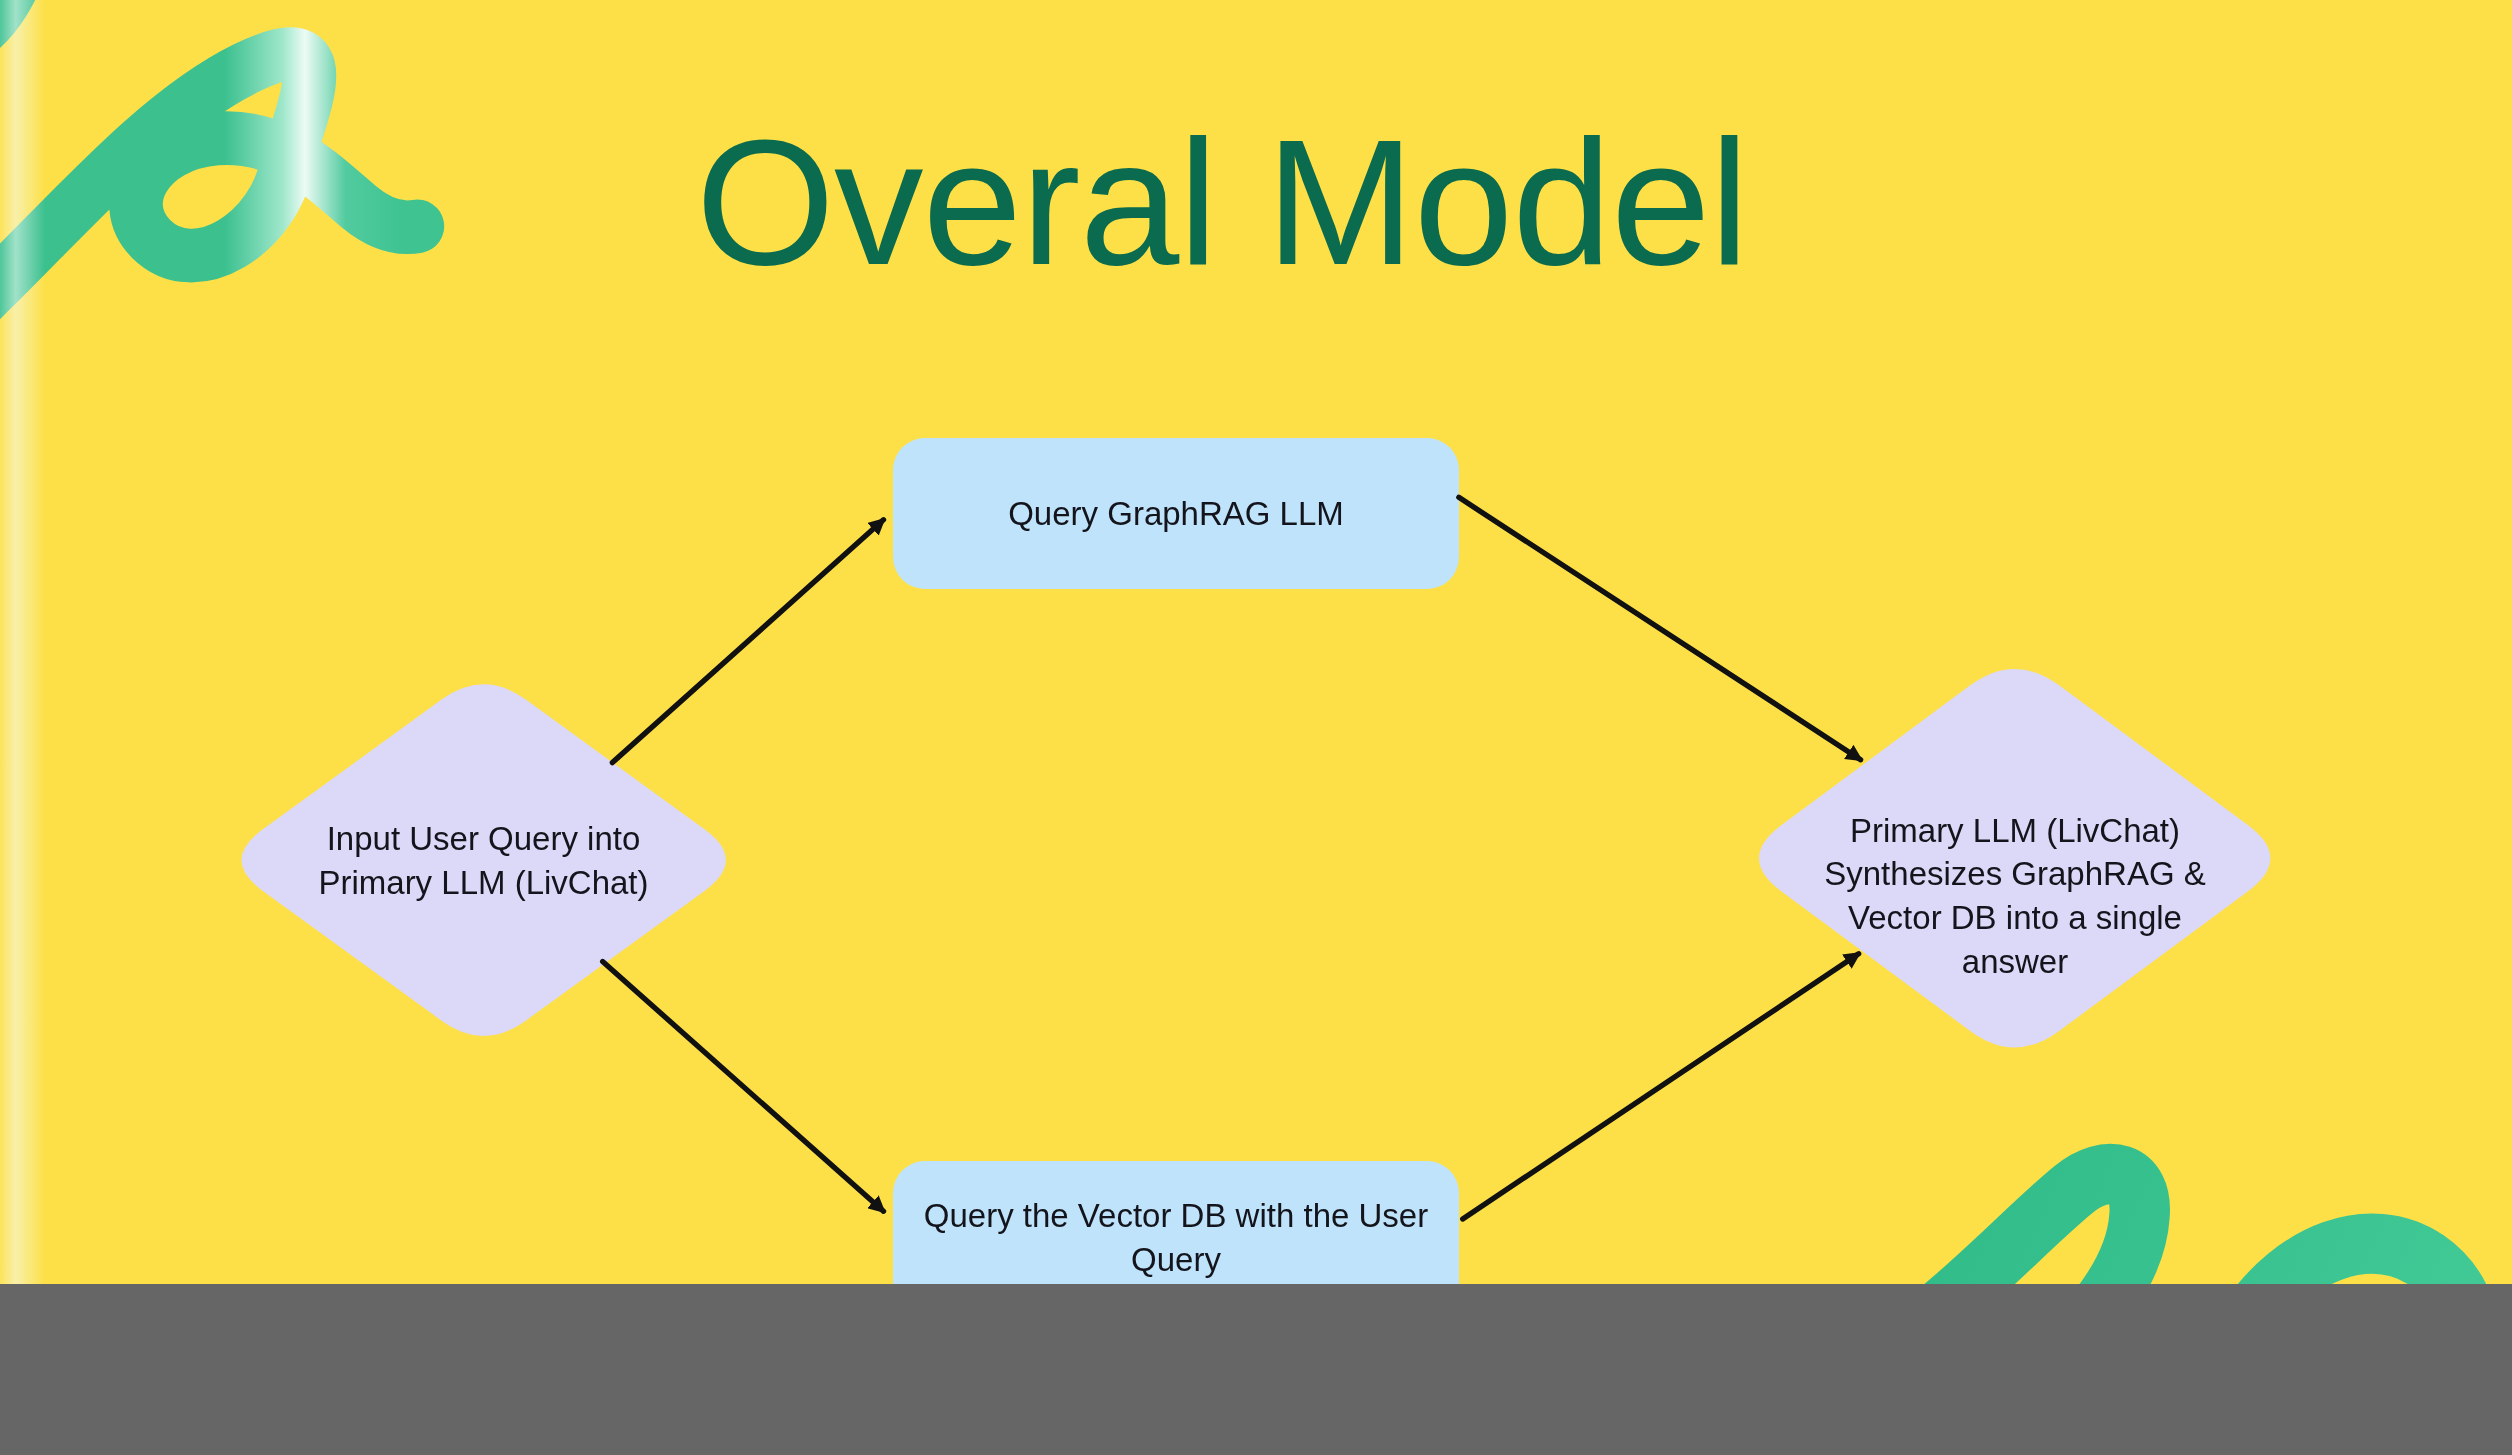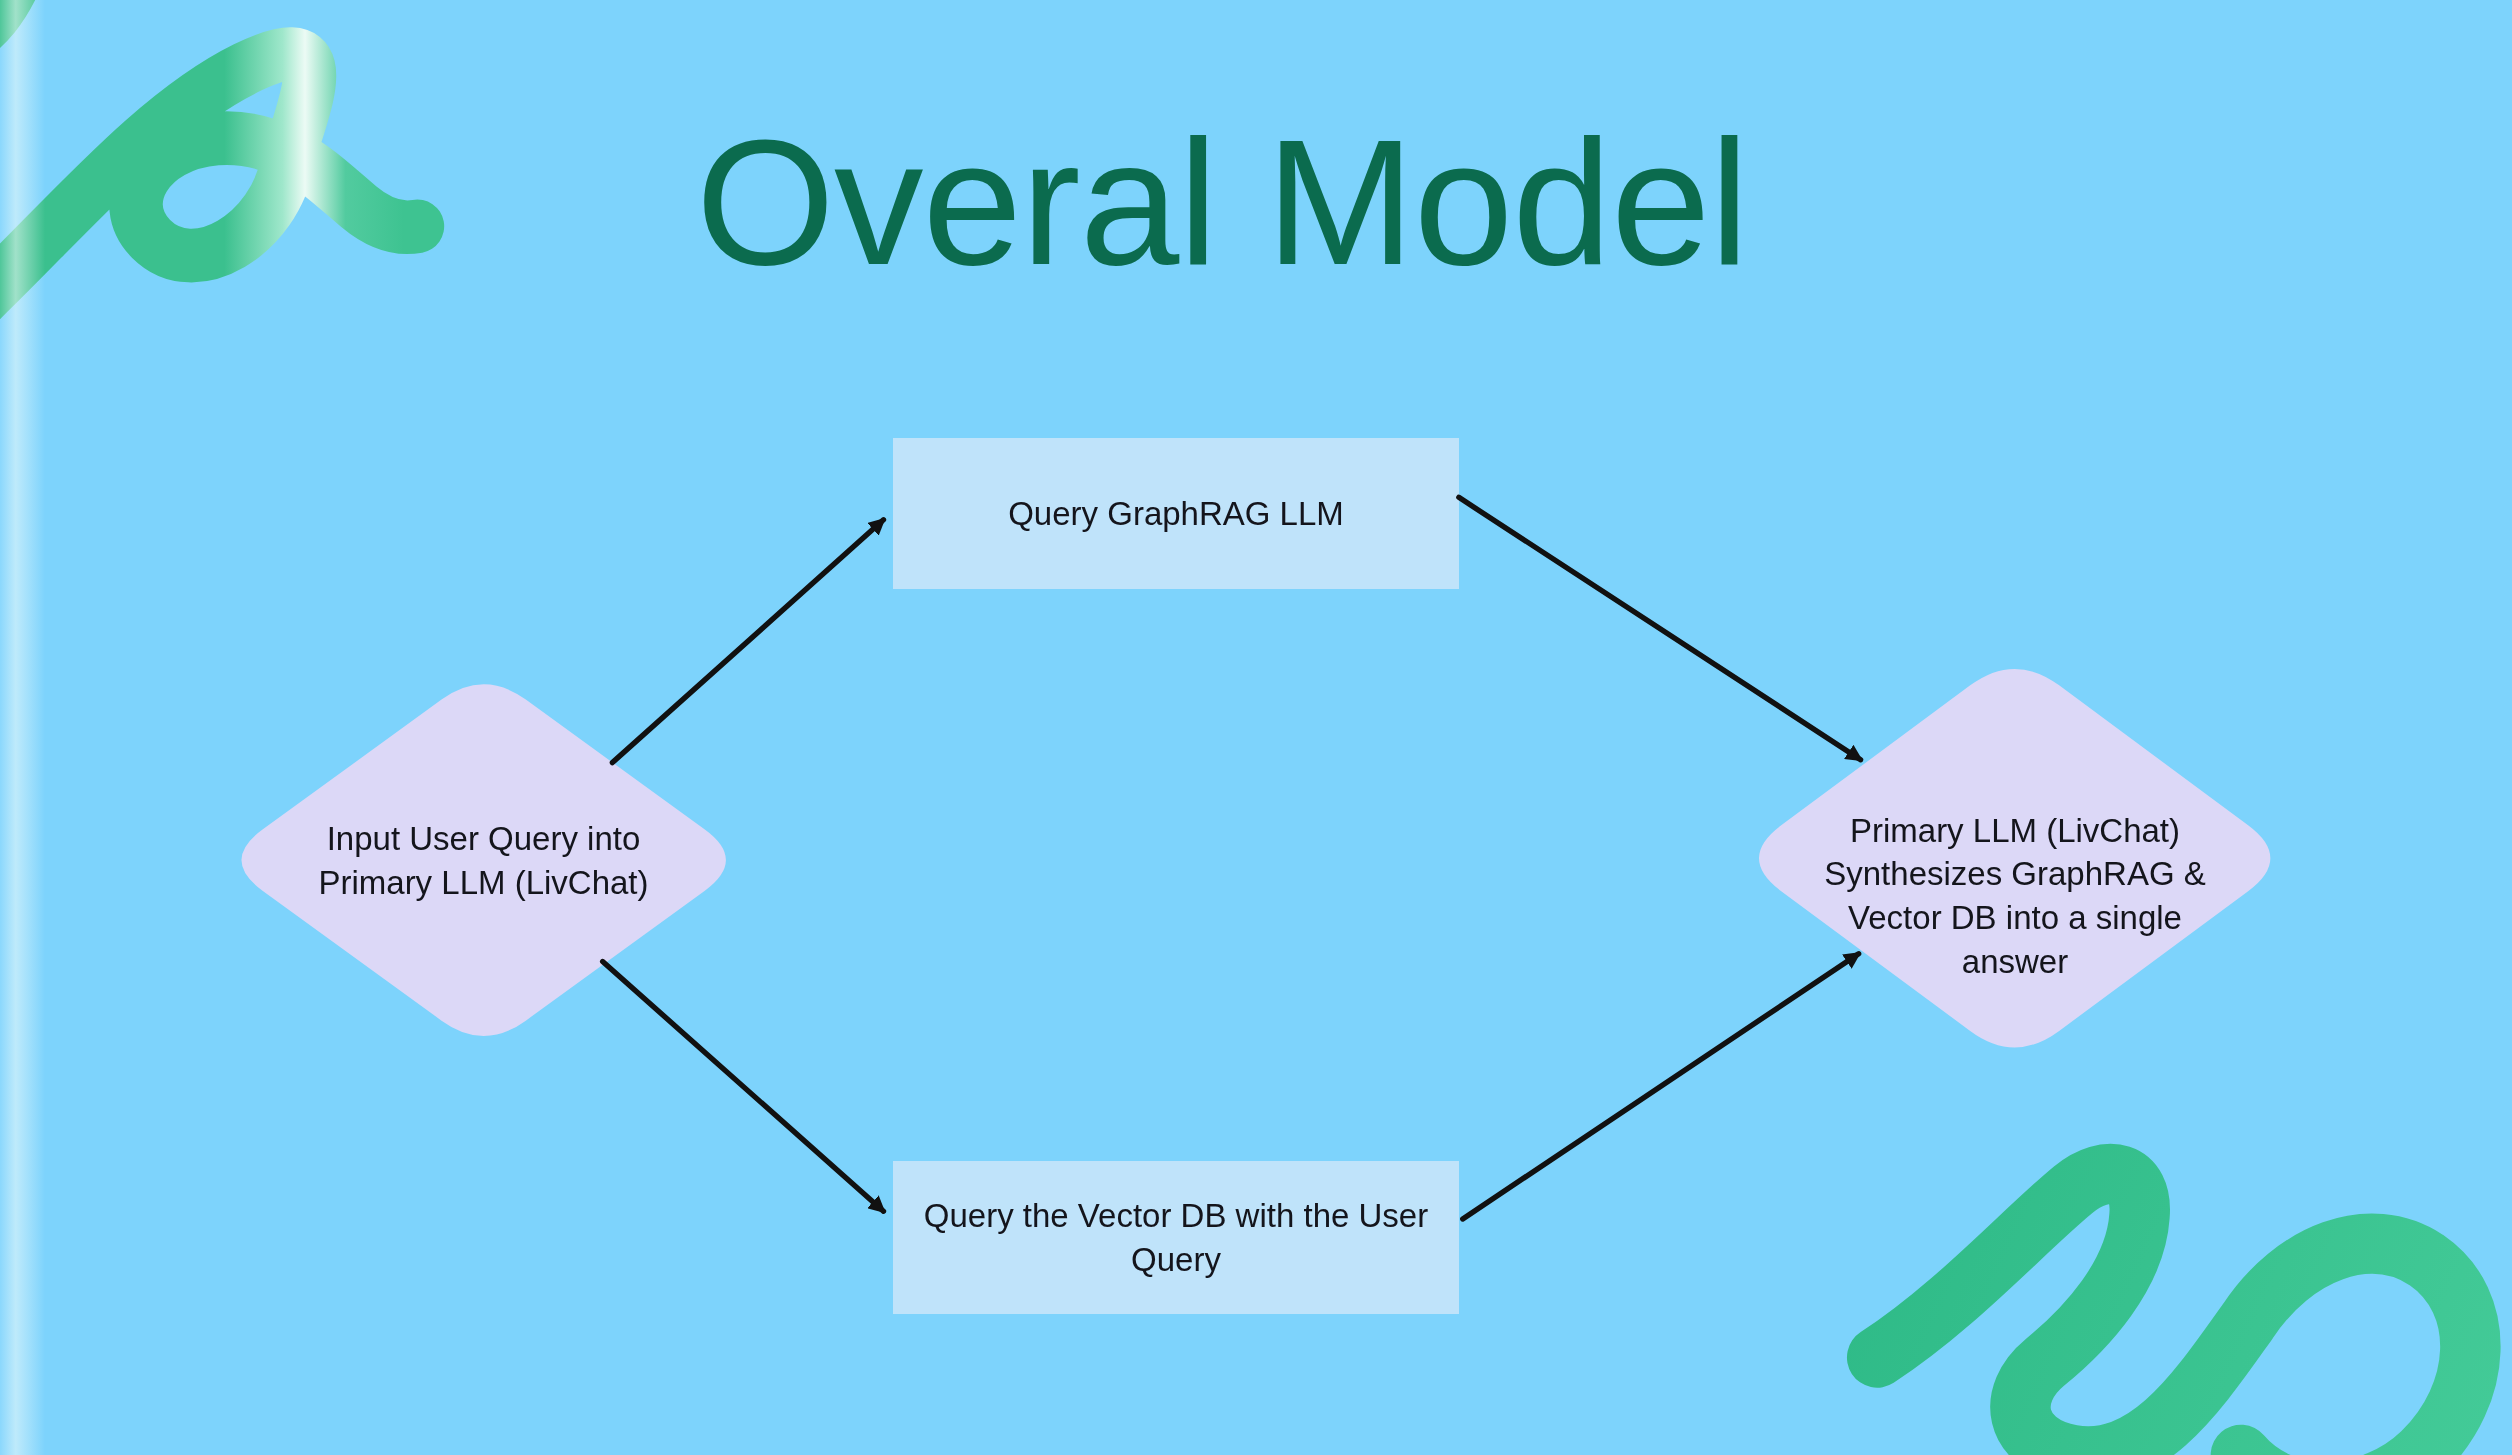--- a/index.html
+++ b/index.html
@@ -1,20 +1,20 @@
 <!DOCTYPE html>
 <html><head>
 <meta charset="utf-8">
 <style>
   html, body { margin: 0; padding: 0; background: #666; }
   .slide {
     position: relative;
     width: 2512px;
-    height: 1455px;
-    background: #7dd3fc;
+    height: 1284px;
+    background: #fde047;
     overflow: hidden;
     font-family: "Liberation Sans", sans-serif;
   }
   .decor-svg, .arrow-svg {
     position: absolute;
     left: 0; top: 0;
     width: 2512px; height: 1455px;
   }
   .decor-svg { z-index: 0; }
   .shape-layer { z-index: 1; }
@@ -47,20 +47,21 @@
     position: absolute;
     z-index: 2;
     background: #bfe3fa;
     display: flex;
     align-items: center;
     justify-content: center;
     text-align: center;
     color: #14151c;
     font-size: 33px;
     line-height: 1.32;
+    border-radius: 32px;
   }
   .node-rect.top { left: 893px; top: 438px; width: 566px; height: 151px; }
   .node-rect.bottom { left: 893px; top: 1161px; width: 566px; height: 153px; }
   .node-rect .label-inner { width: 532px; }
   .diamond-label {
     position: absolute;
     z-index: 4;
     display: flex;
     align-items: center;
     justify-content: center;

